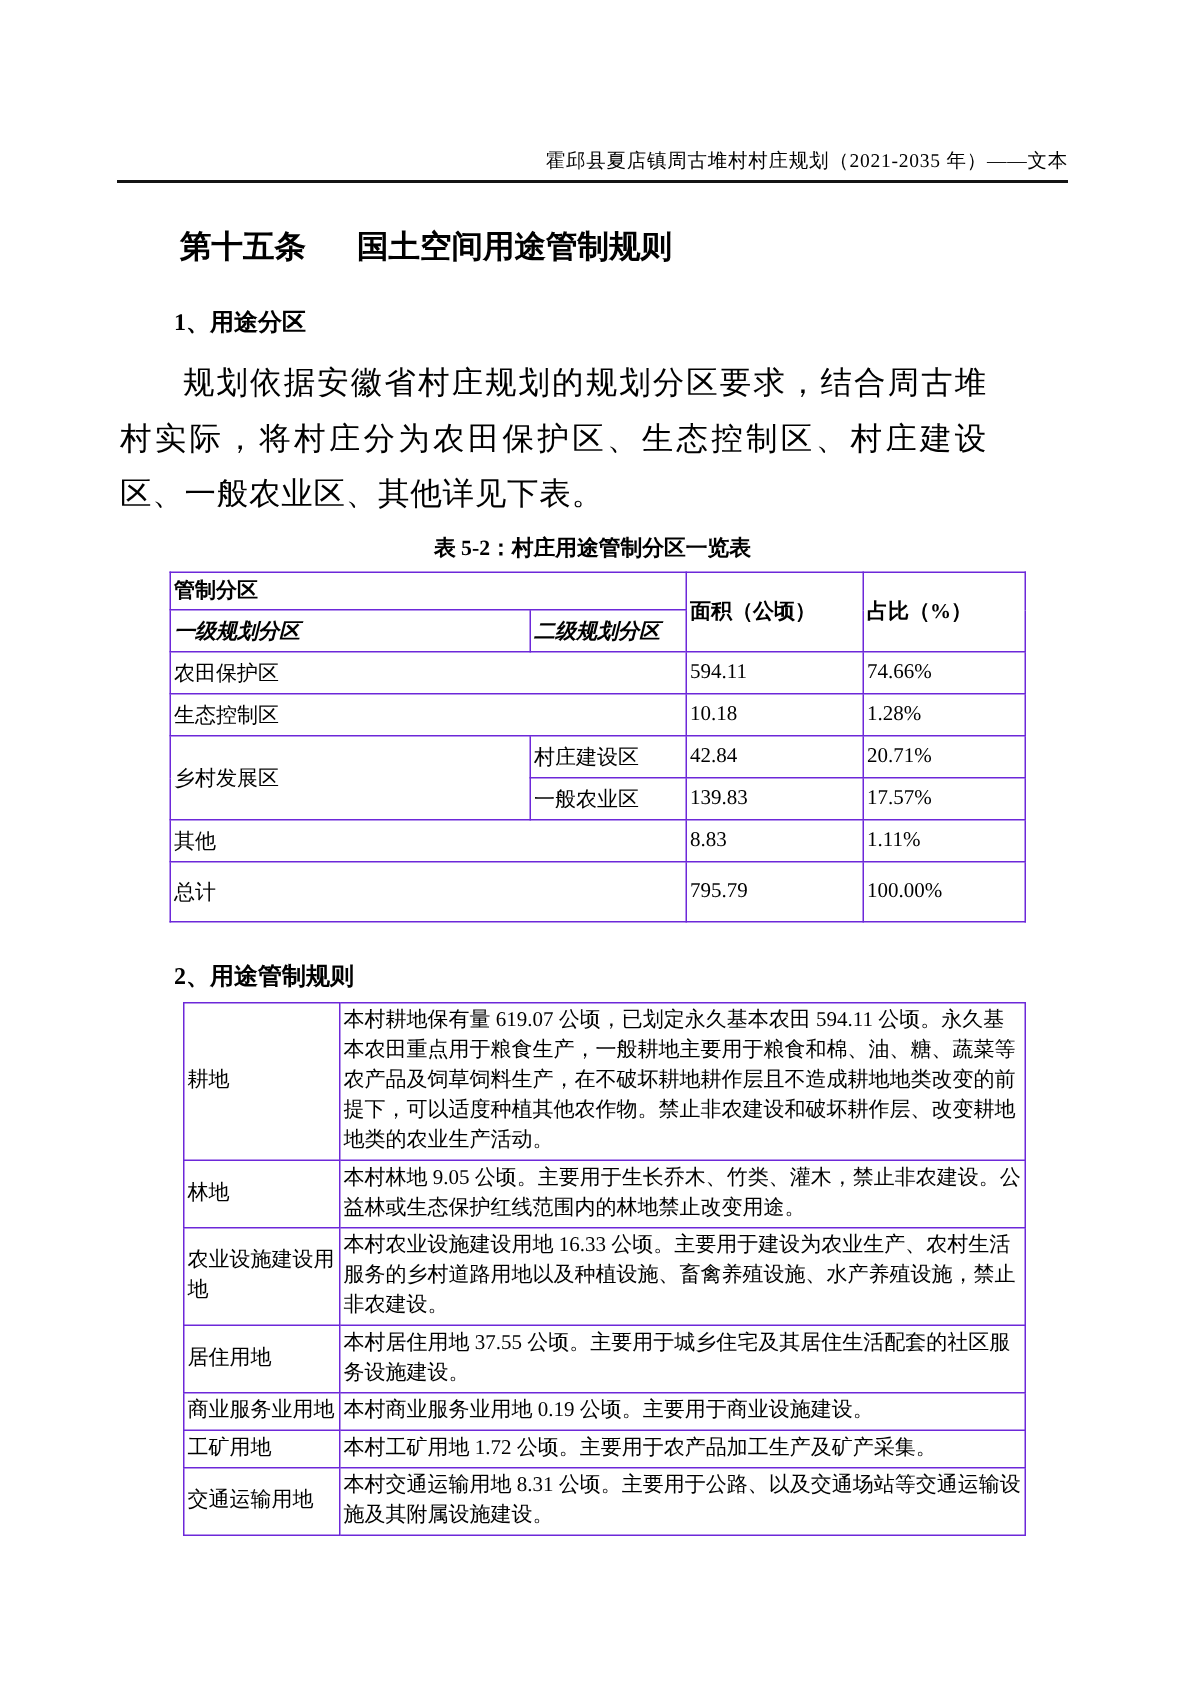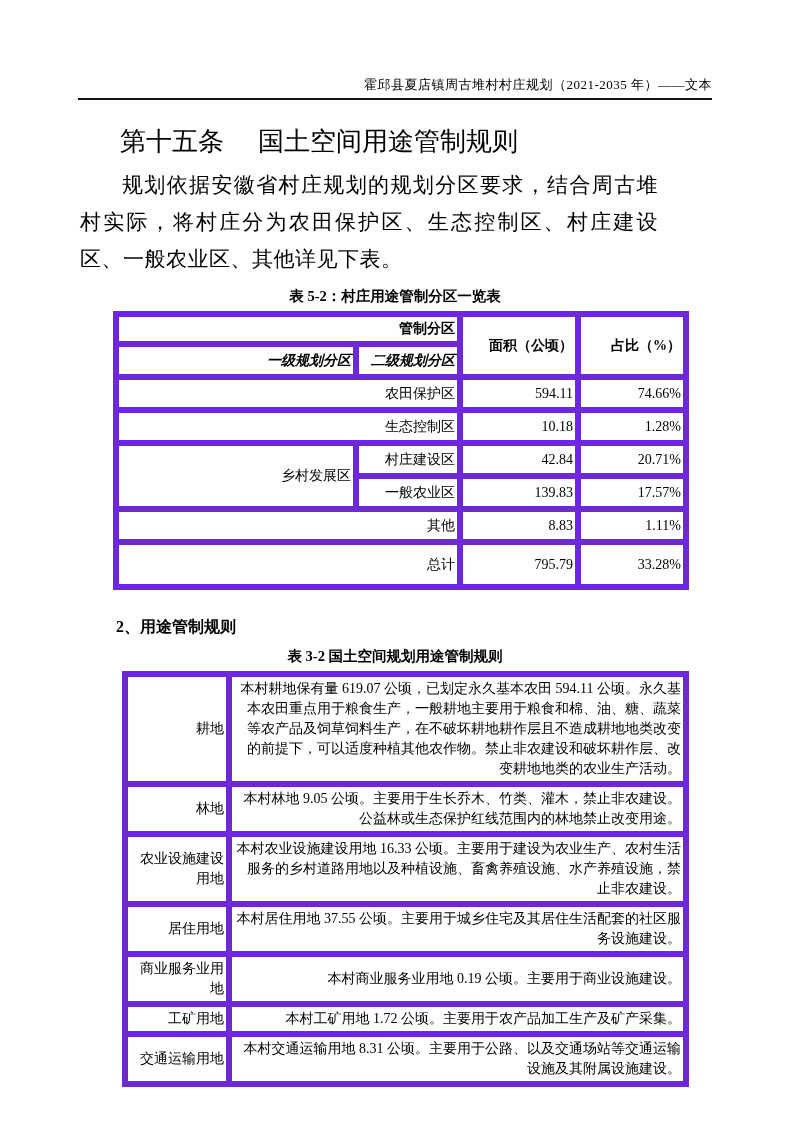--- a/index.html
+++ b/index.html
@@ -4,41 +4,41 @@
 <style>
   html,body{margin:0;padding:0;}
   body{
     width:793px;height:1122px;
     background:#ffffff;
     color:#000;
     font-family:"Liberation Serif","DejaVu Serif",serif;
     position:relative;
     overflow:hidden;
   }
-  .page{padding-top:76px;}
+  .page{padding-top:98px;}
 
   
   .page-header{
     margin:0 81px 0 78px;
     text-align:right;
     font-size:13px;
     line-height:18px;
     letter-spacing:0.5px;
   }
   .header-rule{
     margin:4px 81px 0 78px;
     border-bottom:2px solid #141414;
     height:0;
   }
 
   
   .article-title{
     margin:27px 18px 0 120px;
-    font-size:26px;
-    font-weight:normal;
+    font-size:21px;
+    font-weight:bold;
     line-height:30px;
   }
   .article-title .num{margin-right:34px;}
 
   
   .section-heading{
     margin:26px 0 0 116px;
     font-size:16px;
     font-weight:bold;
     line-height:22px;
@@ -59,22 +59,22 @@
   .tbl-caption{
     margin:8px 81px 0 78px;
     text-align:center;
     font-size:14.5px;
     font-weight:bold;
     line-height:20px;
   }
 
   table{border-collapse:collapse;table-layout:fixed;}
   td{
-    border:6px solid #6d28d9;
-    text-align:right;
+    border:1px solid #6d28d9;
+    text-align:left;
     vertical-align:middle;
     font-size:14px;
     padding:1px 2px;
     word-break:break-all;
   }
 
   
   .t1{margin:5px 0 0 113px;width:570px;}
   .t1 .h1 td{height:22px;font-weight:bold;}
   .t1 .h2 td{height:25px;font-weight:bold;font-style:italic;}
@@ -91,20 +91,21 @@
 
 <div class="page">
 
   <div class="page-header">霍邱县夏店镇周古堆村村庄规划（2021-2035 年）——文本</div>
   <div class="header-rule"></div>
 
   <div class="article-title">
     <span class="num">第十五条</span><span>国土空间用途管制规则</span>
   </div>
 
+  <div class="section-heading">1、用途分区</div>
   <p class="para">规划依据安徽省村庄规划的规划分区要求，结合周古堆村实际，将村庄分为农田保护区、生态控制区、村庄建设区、一般农业区、其他详见下表。</p>
 
   <div class="tbl-caption">表 5-2：村庄用途管制分区一览表</div>
 
   <table class="t1">
     <colgroup>
       <col style="width:240px">
         <col style="width:104px">
         <col style="width:118px">
         <col style="width:108px">
@@ -141,28 +142,27 @@
         <td>17.57%</td>
       </tr>
       <tr class="dr">
         <td colspan="2">其他</td>
         <td>8.83</td>
         <td>1.11%</td>
       </tr>
       <tr class="total">
         <td colspan="2">总计</td>
         <td>795.79</td>
-        <td>33.28%</td>
+        <td>100.00%</td>
       </tr>
     </tbody>
   </table>
 
   <div class="section-heading">2、用途管制规则</div>
 
-  <div class="tbl-caption">表 3-2 国土空间规划用途管制规则</div>
 
   <table class="t2">
     <colgroup>
       <col style="width:104px">
         <col style="width:457px">
     </colgroup>
     <tbody>
       <tr>
         <td>耕地</td>
         <td>本村耕地保有量 619.07 公顷，已划定永久基本农田 594.11 公顷。永久基本农田重点用于粮食生产，一般耕地主要用于粮食和棉、油、糖、蔬菜等农产品及饲草饲料生产，在不破坏耕地耕作层且不造成耕地地类改变的前提下，可以适度种植其他农作物。禁止非农建设和破坏耕作层、改变耕地地类的农业生产活动。</td>

